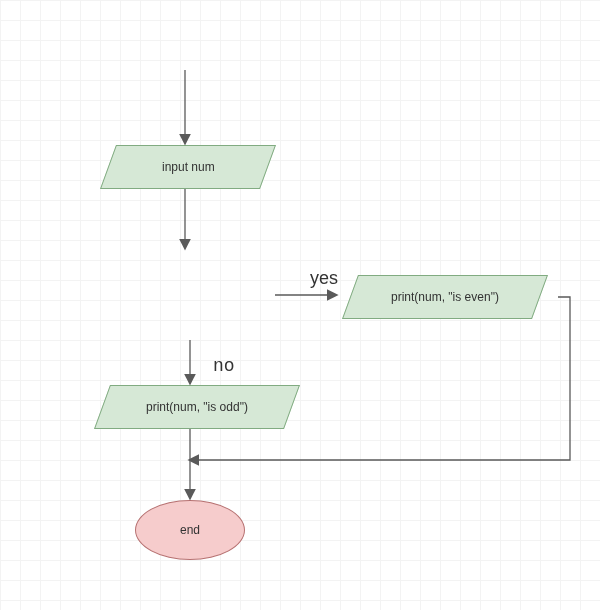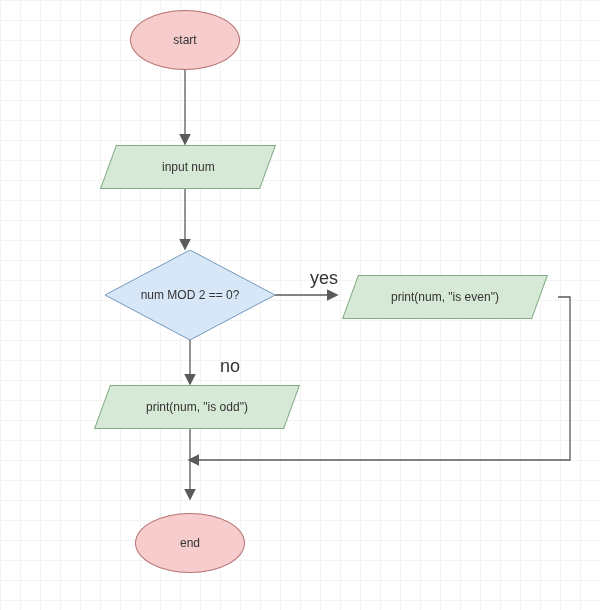--- a/index.html
+++ b/index.html
@@ -20,51 +20,40 @@
   .decision-wrap svg{position:absolute;left:0;top:0;}
   .dlabel{position:absolute;width:170px;height:90px;display:flex;align-items:center;justify-content:center;}
   .edge-label{position:absolute;font-size:18px;color:#333;}
   svg.arrows{position:absolute;left:0;top:0;pointer-events:none;}
 </style>
 </head>
 <body>
 
 <div class="canvas">
 
-  <div class="node terminal" style="left:130px;top:10px;">
-    <span>start</span>
-  </div>
 
   <div class="node io" style="left:108px;top:145px;">
     <span>input num</span>
   </div>
 
-  <div class="decision-wrap" style="left:105px;top:250px;">
-    <svg width="170" height="90">
-      <polygon points="85,0 170,45 85,90 0,45" fill="#d8e7f8" stroke="#7397bd" stroke-width="1"></polygon>
-    </svg>
-    <div class="dlabel">
-      <span>num MOD 2 == 0?</span>
-    </div>
-  </div>
 
   <div class="node io" style="left:350px;top:275px;width:190px;">
     <span>print(num, "is even")</span>
   </div>
 
   <div class="node io" style="left:102px;top:385px;width:190px;">
     <span>print(num, "is odd")</span>
   </div>
 
-  <div class="node terminal" style="left:135px;top:513px;justify-content:center;">
+  <div class="node terminal" style="left:135px;top:500px;justify-content:center;">
     <span>end</span>
   </div>
 
   <div class="edge-label" style="left:310px;top:268px;">yes</div>
-  <div class="edge-label" style="left:220px;top:356px;">no</div>
+  <div class="edge-label" style="left:213px;top:356px;font-family:Liberation Mono, monospace;">no</div>
 
   <svg class="arrows" width="600" height="610">
     <defs>
       <marker id="ah" markerWidth="9" markerHeight="9" refX="7" refY="4.5" orient="auto">
         <path d="M0,0 L9,4.5 L0,9 z" fill="#5a5a5a"></path>
       </marker>
     </defs>
 
     <line x1="185" y1="70" x2="185" y2="143" stroke="#5a5a5a" stroke-width="1.3" marker-end="url(#ah)"></line>
 

